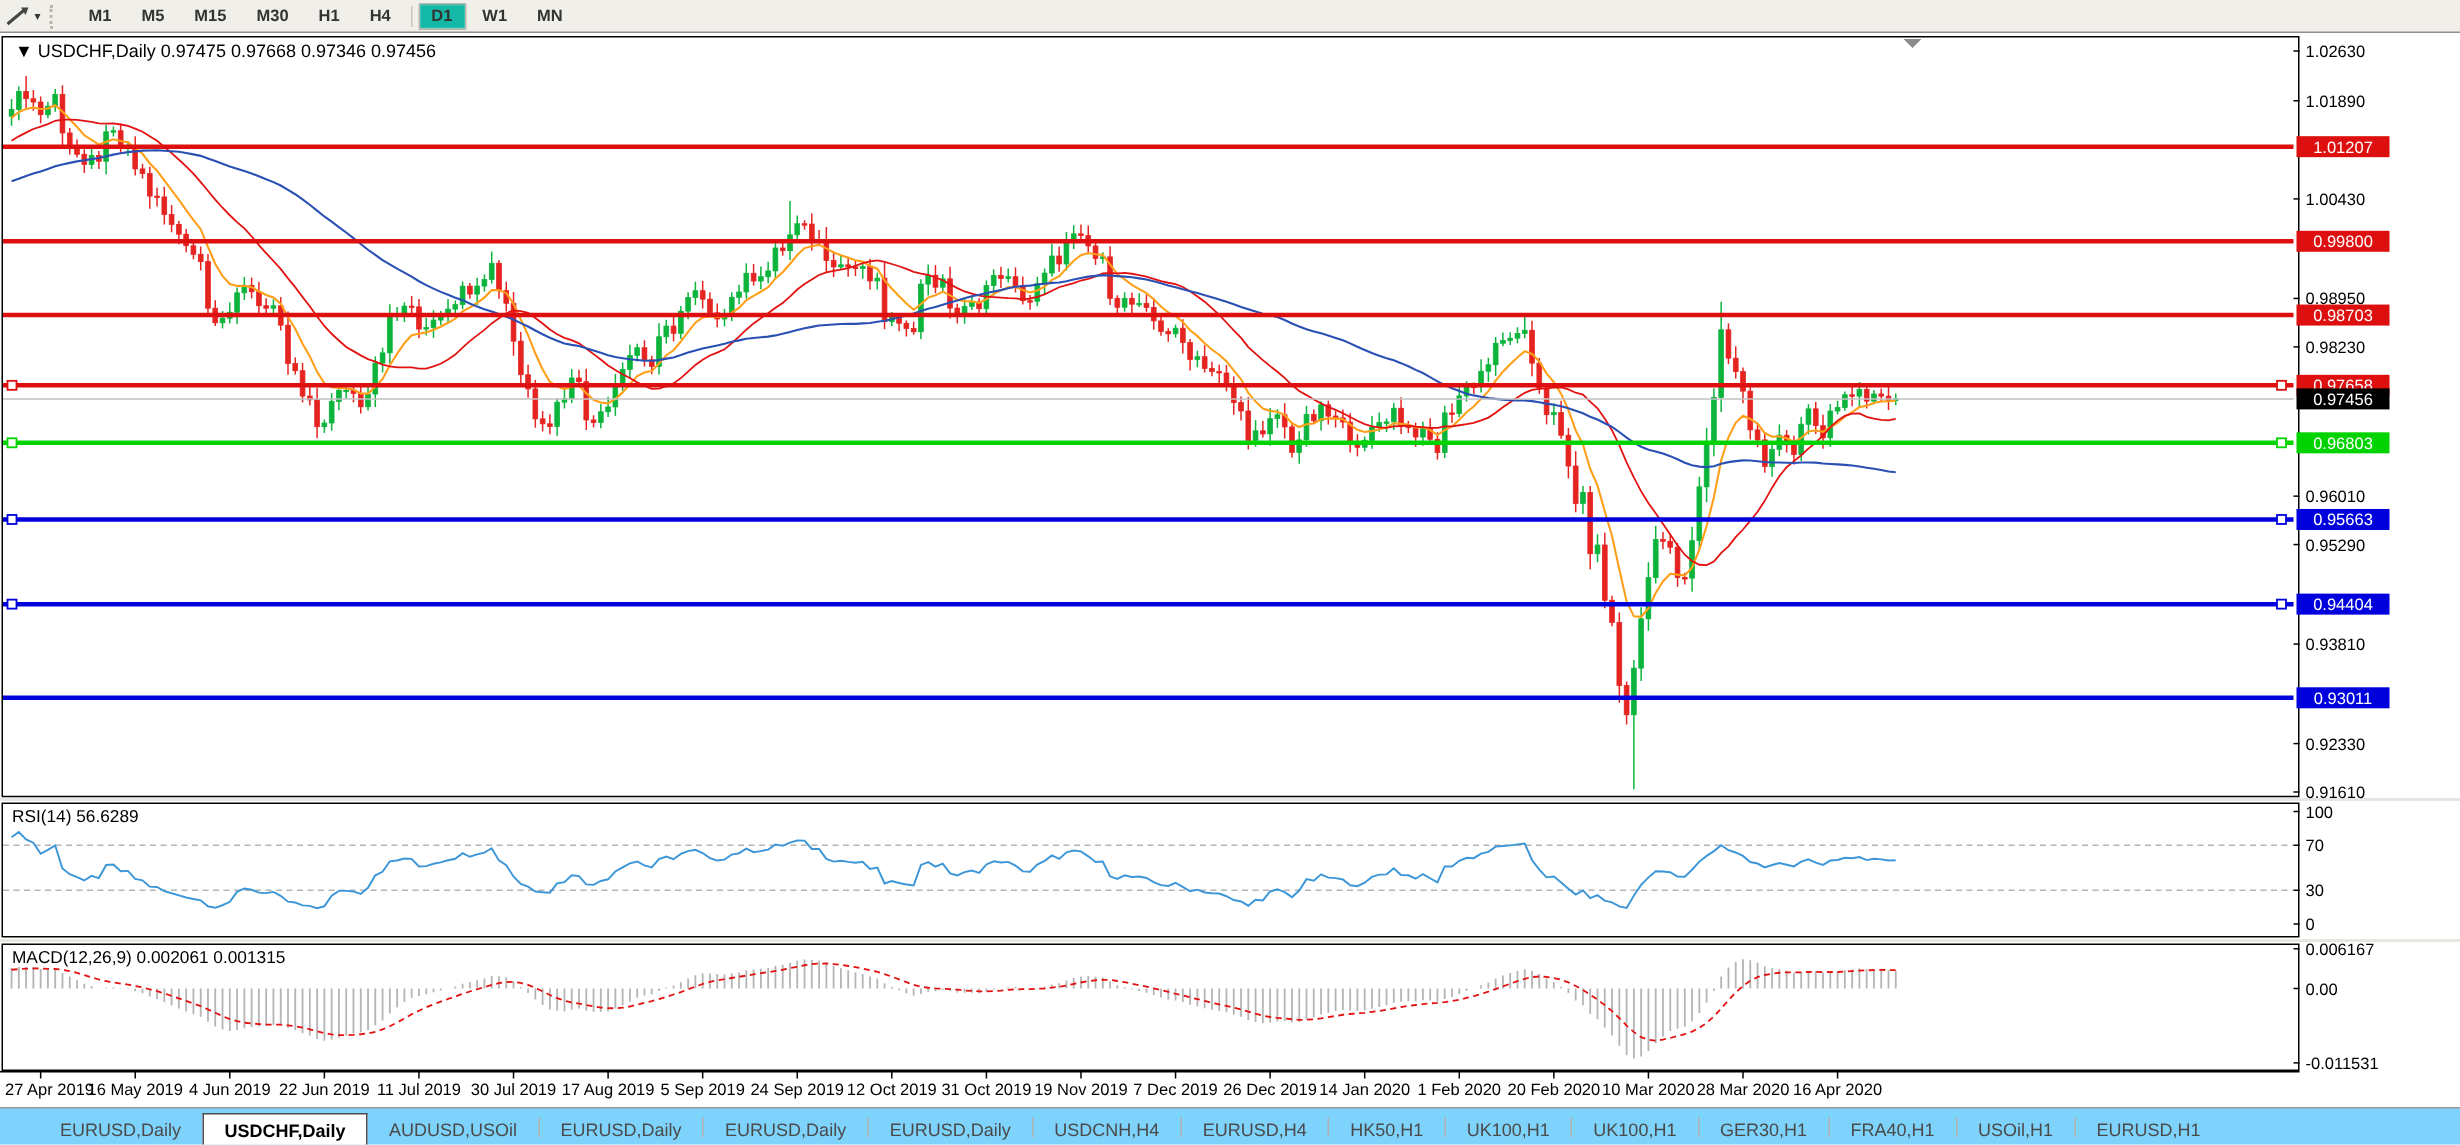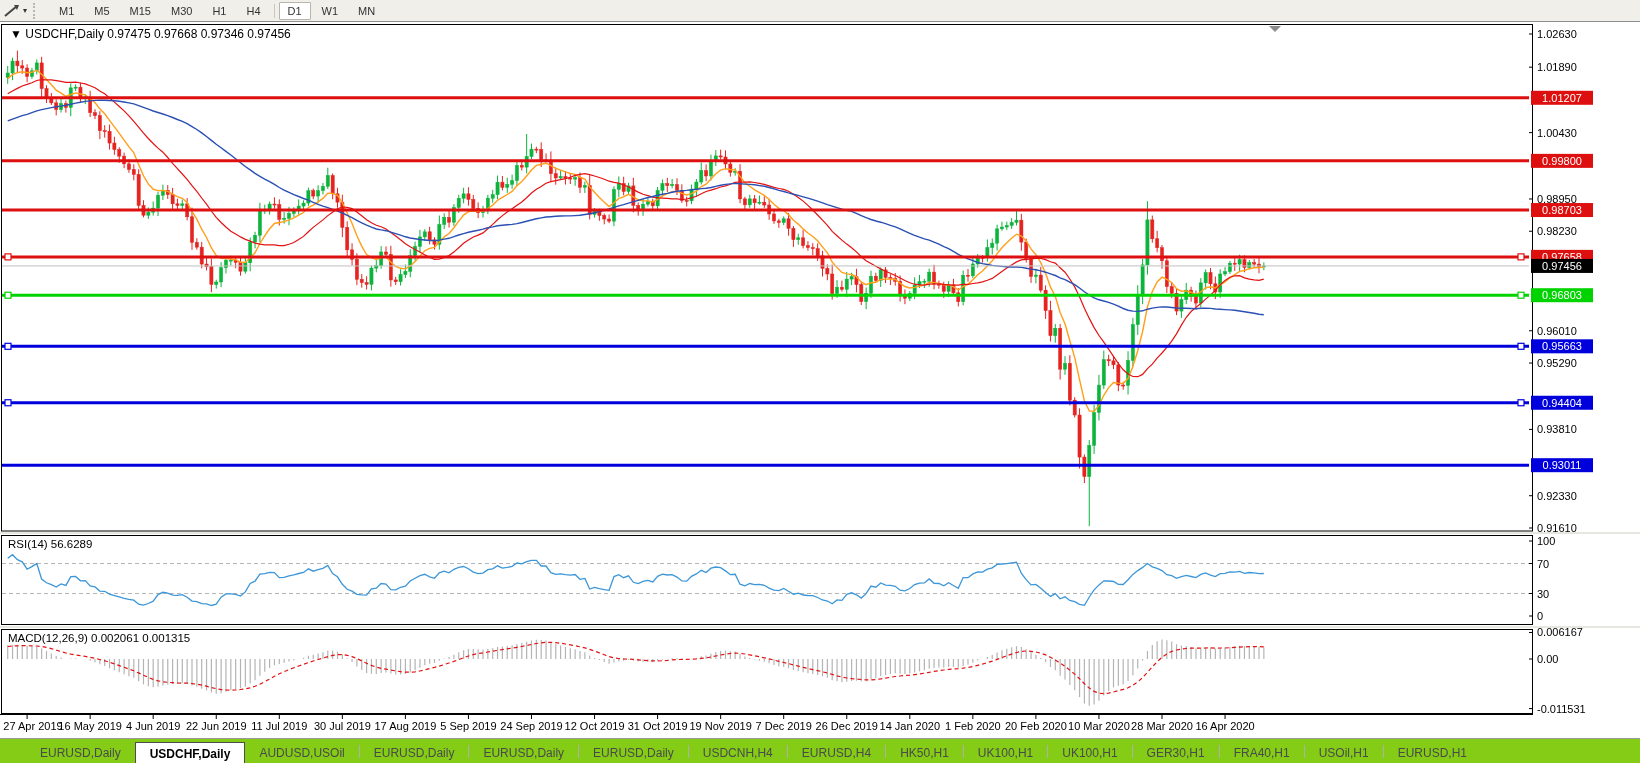--- a/index.html
+++ b/index.html
@@ -3,28 +3,28 @@
 <meta charset="utf-8">
 <style>
   html,body{margin:0;padding:0;background:#fff;width:1640px;height:763px;overflow:hidden;
     font-family:"Liberation Sans",sans-serif;-webkit-font-smoothing:none;}
   
   .toolbar{height:21px;background:#f0efe9;border-bottom:1px solid #8f8f8f;
     display:flex;align-items:center;font-size:11px;color:#222;}
   .tool-group{display:flex;align-items:center;height:100%;padding:0 4px;}
   .grip{width:5px;height:16px;border-left:2px dotted #b9b6ad;margin:0 5px 0 2px;}
   .tf-btn{padding:2px 8px;margin:0 1px;border:1px solid transparent;border-radius:1px;
-    cursor:default;color:#333;}
-  .tf-btn.active{background:#ffffff;border:1px solid #b8b5ac;box-shadow:inset 0 0 1px #fff;}
+    cursor:default;color:#333;font-weight:bold;}
+  .tf-btn.active{background:#14b8a6;border:1px solid #b8b5ac;box-shadow:inset 0 0 1px #fff;}
   .caret{font-size:8px;color:#333;margin-left:3px;}
   .tool-icon{display:inline-block;width:16px;height:16px;position:relative;}
   
   #chartbox{position:relative;width:1640px;height:716px;background:#fff;}
   
-  .tabbar{height:25px;border-top:1px solid #9a9a9a;background:#84cc16;
+  .tabbar{height:25px;border-top:1px solid #9a9a9a;background:#7dd3fc;
     display:flex;align-items:flex-end;font-size:12px;color:#4a4a4a;padding-left:26px;}
   .tab{padding:3px 14px 4px 14px;margin-top:2px;white-space:nowrap;cursor:default;
     display:flex;align-items:center;}
   .tab-sep{width:1px;height:13px;background:#b0b0b0;margin-bottom:6px;}
   .tab.active{background:#fff;border:1px solid #4d4d4d;border-bottom:none;color:#000;
     font-weight:bold;position:relative;top:1px;padding-top:4px;}
   text{font-family:"Liberation Sans",sans-serif;}
 </style>
 </head>
 <body>

